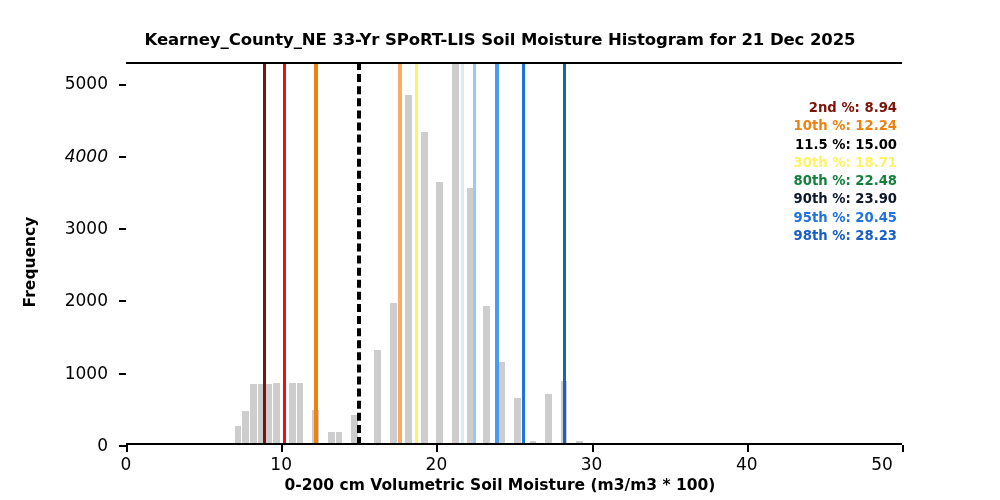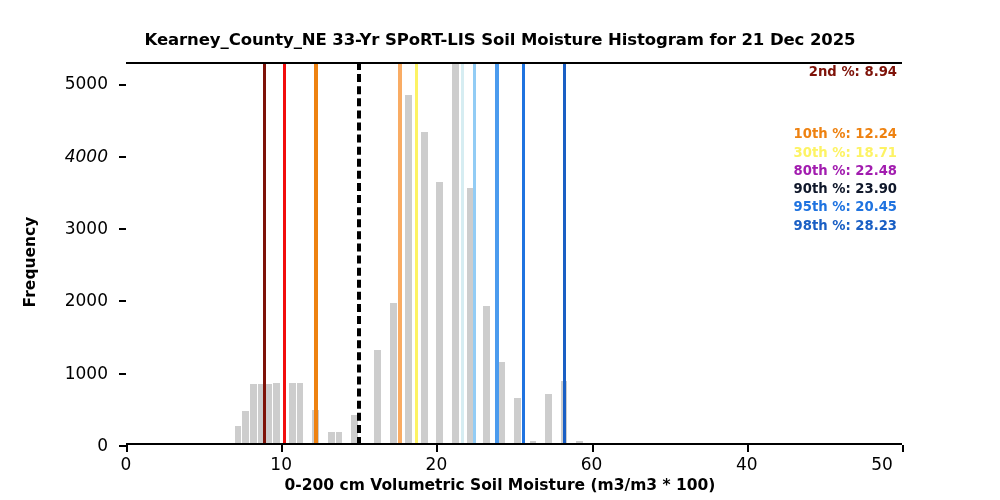--- a/index.html
+++ b/index.html
@@ -198,33 +198,34 @@
       <div class="ylabel" style="top: 83px;">5000</div>
     </div>
   <div id="xaxis-ticks">
       <div class="xtick" style="left: 126px;"></div>
       <div class="xlabel" style="left: 126px;">0</div>
       <div class="xtick" style="left: 281.2px;"></div>
       <div class="xlabel" style="left: 281.2px;">10</div>
       <div class="xtick" style="left: 436.4px;"></div>
       <div class="xlabel" style="left: 436.4px;">20</div>
       <div class="xtick" style="left: 591.6px;"></div>
-      <div class="xlabel" style="left: 591.6px;">60</div>
+      <div class="xlabel" style="left: 591.6px;">30</div>
       <div class="xtick" style="left: 746.8px;"></div>
       <div class="xlabel" style="left: 746.8px;">40</div>
       <div class="xtick" style="left: 902px;"></div>
       <div class="xlabel" style="left: 882px;">50</div>
     </div>
 
   <div id="yaxis-title">Frequency</div>
   <div id="xaxis-title">0-200 cm Volumetric Soil Moisture (m3/m3 * 100)</div>
 
   <div id="legend">
-      <div class="legend-row" style="color: rgb(126, 18, 8);">2nd %: 8.94</div>
-      <div class="legend-row" style="color: rgb(238, 130, 17); margin-top: 44px;">10th %: 12.24</div>
+      <div class="legend-row" style="color: rgb(126, 18, 8); margin-top: 36px;">2nd %: 8.94</div>
+      <div class="legend-row" style="color: rgb(238, 130, 17);">10th %: 12.24</div>
+      <div class="legend-row" style="color: rgb(0, 0, 0);">11.5 %: 15.00</div>
       <div class="legend-row" style="color: rgb(253, 243, 100);">30th %: 18.71</div>
-      <div class="legend-row" style="color: #a21caf;">80th %: 22.48</div>
+      <div class="legend-row" style="color: #15803d;">80th %: 22.48</div>
       <div class="legend-row" style="color: #0f172a;">90th %: 23.90</div>
       <div class="legend-row" style="color: rgb(31, 115, 224);">95th %: 20.45</div>
       <div class="legend-row" style="color: rgb(26, 95, 196);">98th %: 28.23</div>
     </div>
 
 </div>
 
 </body></html>

